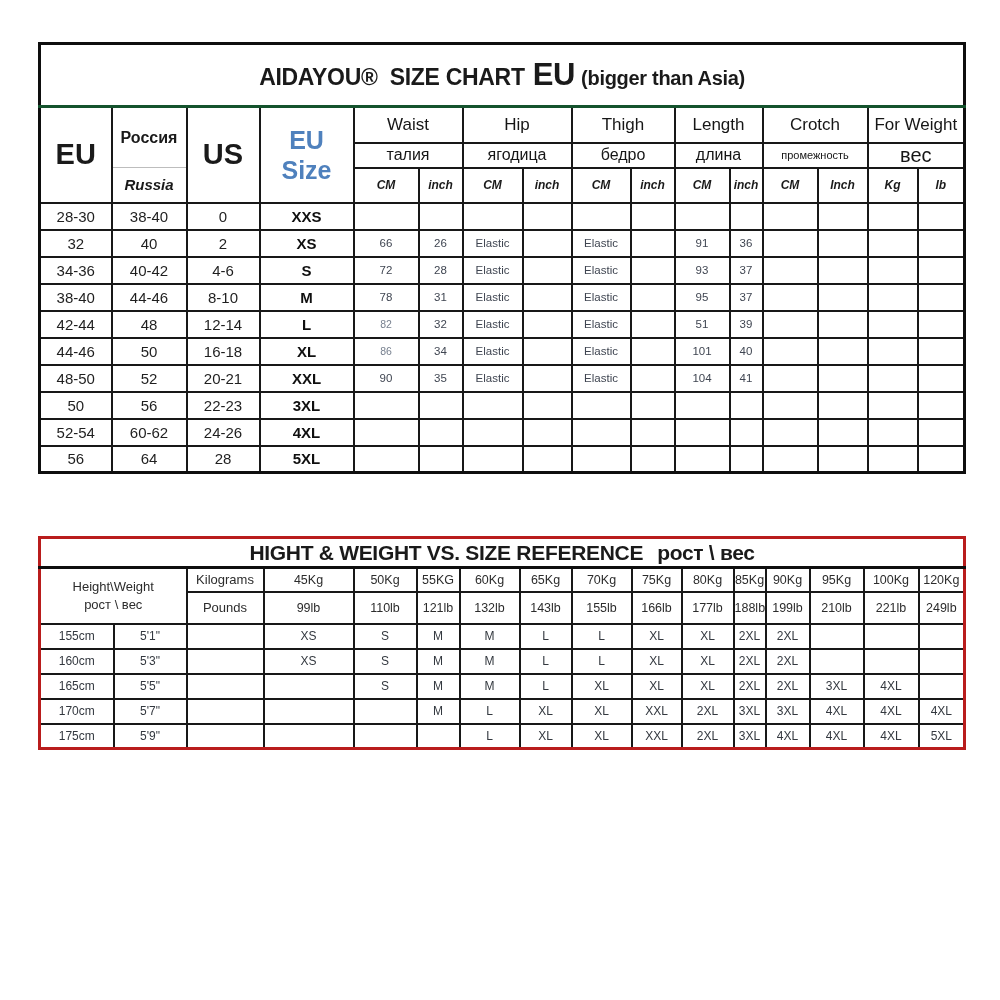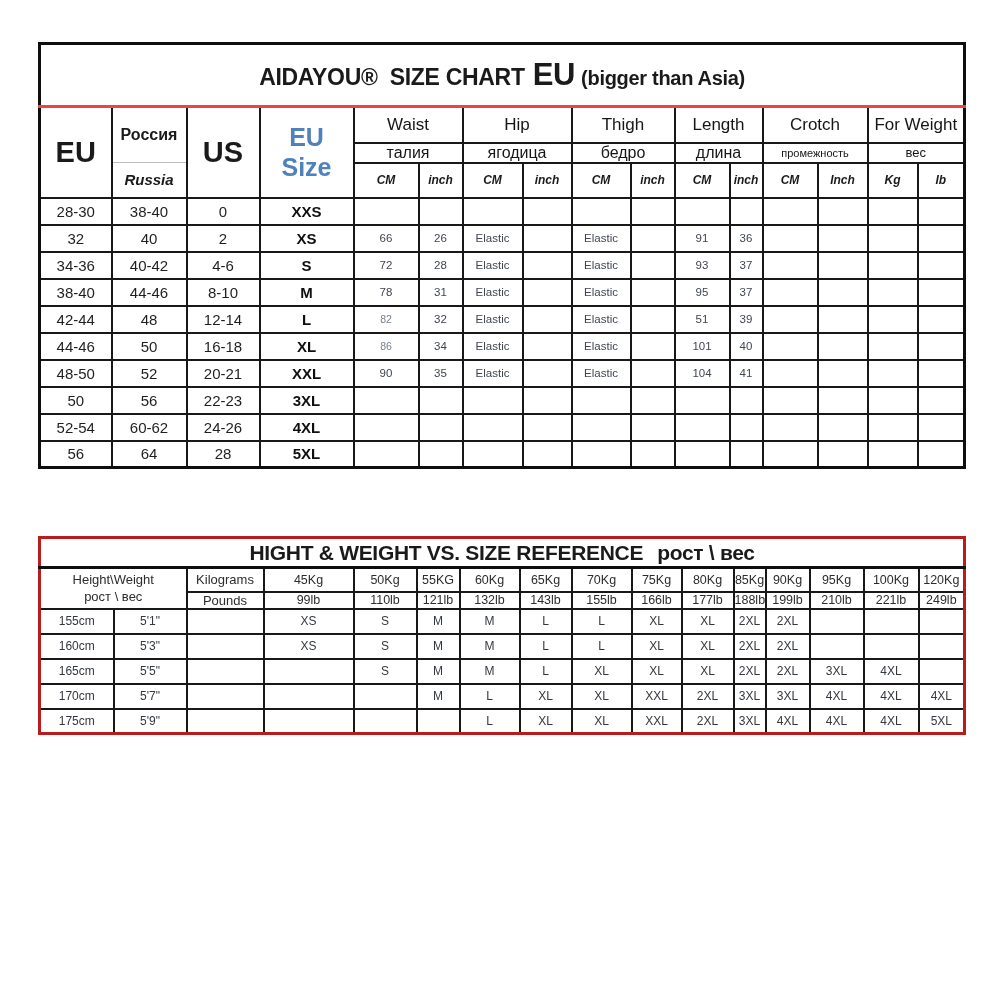--- a/index.html
+++ b/index.html
@@ -24,55 +24,55 @@
     border:2px solid #181818;
     text-align:center;
     vertical-align:middle;
     padding:0;
     overflow:hidden;
     white-space:nowrap;
   }
 
   
   #sizeTable { top:42px; width:925px; border:3px solid #0e0e0e; }
-  tr.r-title td { height:63px; border-bottom:3px solid #ef4444; }
+  tr.r-title td { height:63px; border-bottom:3px solid #14532d; }
   .title-line { font-weight:bold; letter-spacing:-0.3px; }
   .title-brand { font-size:23px; }
   .title-main  { font-size:23px; margin-left:12px; }
   .title-big   { font-size:31px; margin-left:8px; }
   .title-suffix{ font-size:20px; margin-left:6px; }
 
   tr.r-h1 td { height:36px; }
   tr.r-h2 td { height:17px; }
   tr.r-h3 td { height:35px;font-style:italic; }
   .h-eu, .h-us { font-size:29px; font-weight:bold; }
   .h-ru { font-size:16px; font-weight:bold; border-bottom:1px solid #bdbdbd; }
   .h-russia { font-size:15px; font-weight:bold; border-top:1px solid #bdbdbd; }
   .h-eusize { color:#4f81bd; font-size:25px; font-weight:bold; line-height:1.2; }
   .h-group { font-size:17px; color:#161616; }
   .h-rugroup { font-size:16px; color:#161616; }
   .h-rugroup.small { font-size:11px; }
-  .h-rugroup.ves { font-size:13px; }
+  .h-rugroup.ves { font-size:20px; }
   .h-sub { font-size:12px; font-weight:bold; }
 
   tr.r-data td { height:27px; }
   .c-eu   { font-size:15px; color:#1f1f1f; }
   .c-size { font-size:15px; font-weight:bold; color:#0f0f0f; }
   .m { font-size:11.5px; color:#3f4551; }
   
   #sizeTable tbody tr:nth-child(5) td:nth-child(5),
   #sizeTable tbody tr:nth-child(6) td:nth-child(5) { color:#77808f; font-size:10.5px; }
 
   
   #refTable { top:536px; width:925px; border:3px solid #b91c1c; }
   tr.r2-title td { height:30px; border-bottom:3px solid #0e0e0e; }
   .title2 { font-weight:bold; font-size:21px; letter-spacing:-0.3px; }
   .title2-ru { margin-left:14px; }
   tr.r2-h1 td { height:24px; }
-  tr.r2-h2 td { height:17px; }
+  tr.r2-h2 td { height:32px; }
   .corner { font-size:13px; color:#2c2c2c; line-height:1.35; }
   .h2-label { font-size:13px; color:#2c2c2c; }
   .h2-kg { font-size:12.5px; color:#2c2c2c;margin-left:28px; }
   tr.r2-data td { height:25px; }
   .c2-cm { font-size:12px; color:#33383f; }
   .c2-size { font-size:12px; color:#33383f; }
 </style>
 </head>
 <body>
 

